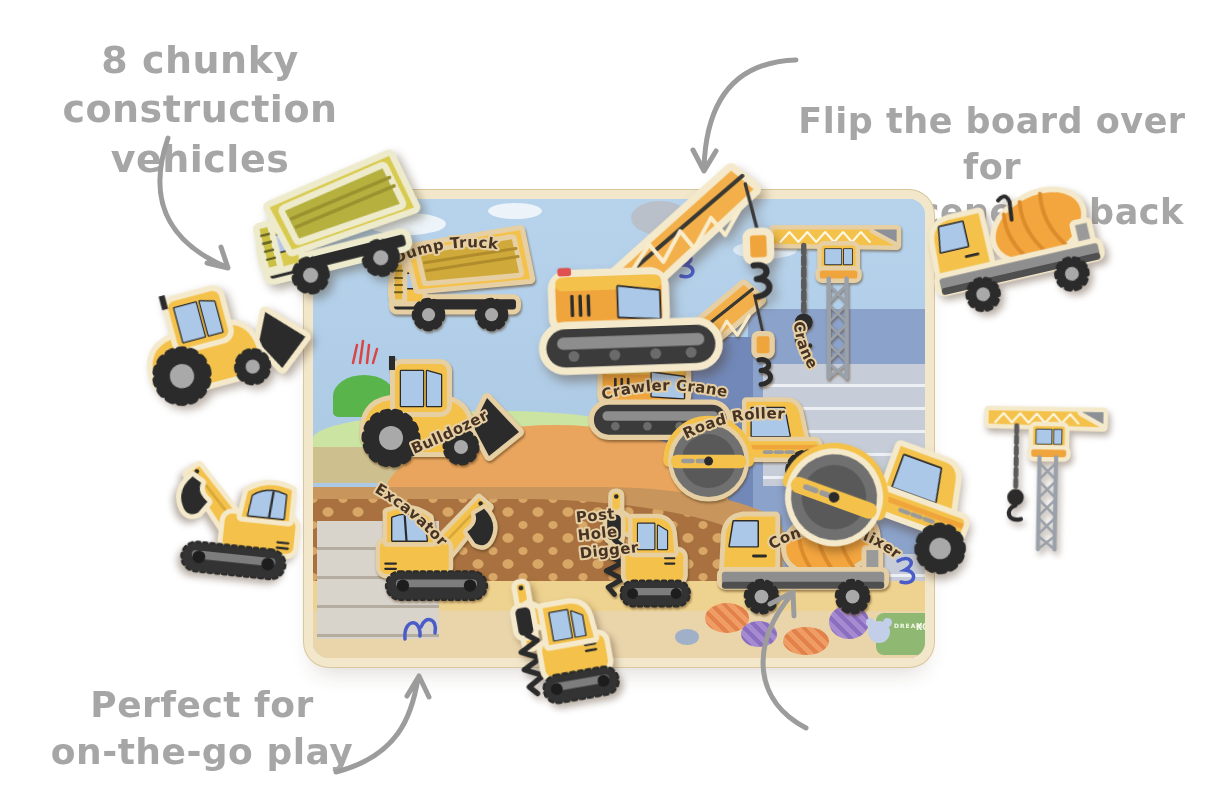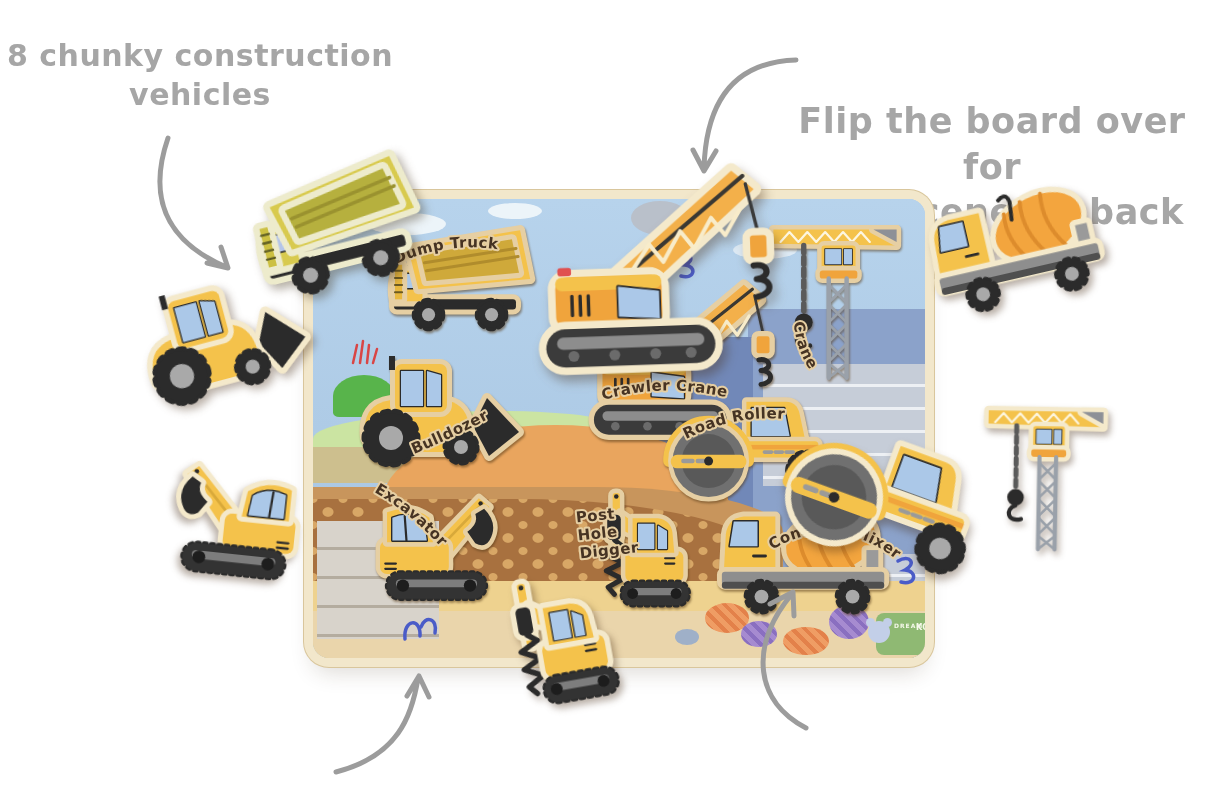--- a/index.html
+++ b/index.html
@@ -1,21 +1,21 @@
 <!DOCTYPE html>
 <html><head>
 <meta charset="utf-8">
 <style>
   html,body{margin:0;padding:0;background:#fff;}
   .stage{position:relative;width:1214px;height:809px;background:#ffffff;overflow:hidden;
          font-family:"DejaVu Sans", sans-serif;}
   
   .note{position:absolute;color:#a6a6a6;font-weight:800;text-align:center;
         white-space:pre-line;line-height:1.3;letter-spacing:.5px;}
-  .note.a1{left:5px;top:36px;width:390px;font-size:30px;}
+  .note.a1{left:5px;top:36px;width:390px;font-size:38px;}
   .note.a2{left:772px;top:64px;width:440px;font-size:35px;margin-top:35px;}
   .note.a3{left:36px;top:682px;width:332px;font-size:36px;}
   .note.a4{left:786px;top:688px;width:424px;font-size:35px;}
   .arrows{position:absolute;left:0;top:0;width:1214px;height:809px;z-index:40;pointer-events:none;}
   .arrows path{stroke:#9c9c9c;stroke-width:5;fill:none;stroke-linecap:round;stroke-linejoin:round;}
   
   .board{position:absolute;left:313px;top:199px;width:612px;height:459px;border-radius:16px;
          background:#aecbe6;overflow:hidden;z-index:5;
          box-shadow:0 0 0 9px #f2e7cb, 0 0 0 10px #d9c69c, 0 14px 22px rgba(60,45,20,.18);}
   .board *{position:absolute;}
@@ -227,20 +227,22 @@
     </symbol>
   </defs>
 </svg>
 
 <div class="stage">
 
   <div class="note a1">8 chunky construction
 vehicles</div>
   <div class="note a2">Flip the board over for
 play scene on back</div>
+  <div class="note a3">Perfect for
+on-the-go play</div>
 
   <div class="board">
     <div class="sky"></div>
     <div class="cloud c1"></div>
     <div class="cloud c2"></div>
     <div class="cloud c3"></div>
     <div class="smoke"></div>
     <div class="bldg1"></div>
     <div class="bldg2"></div>
     <div class="bldg3"></div>

